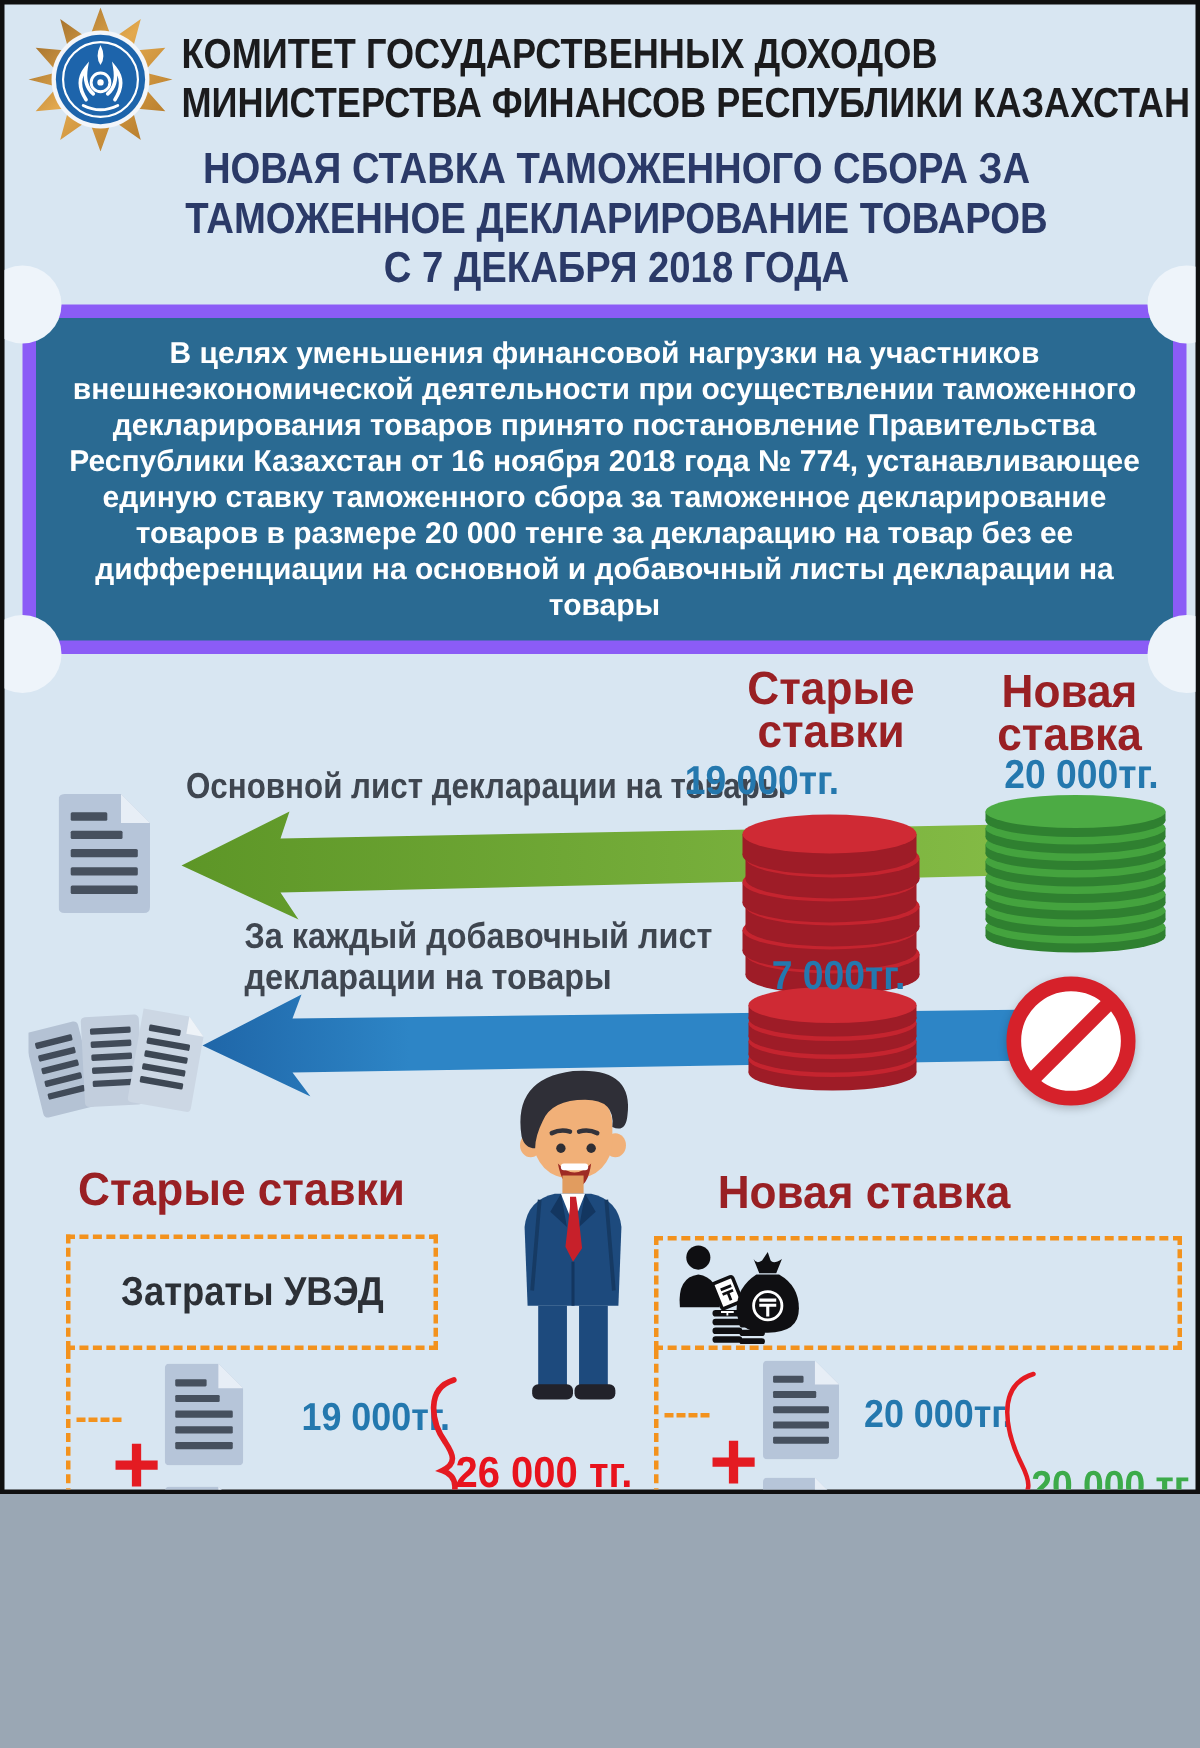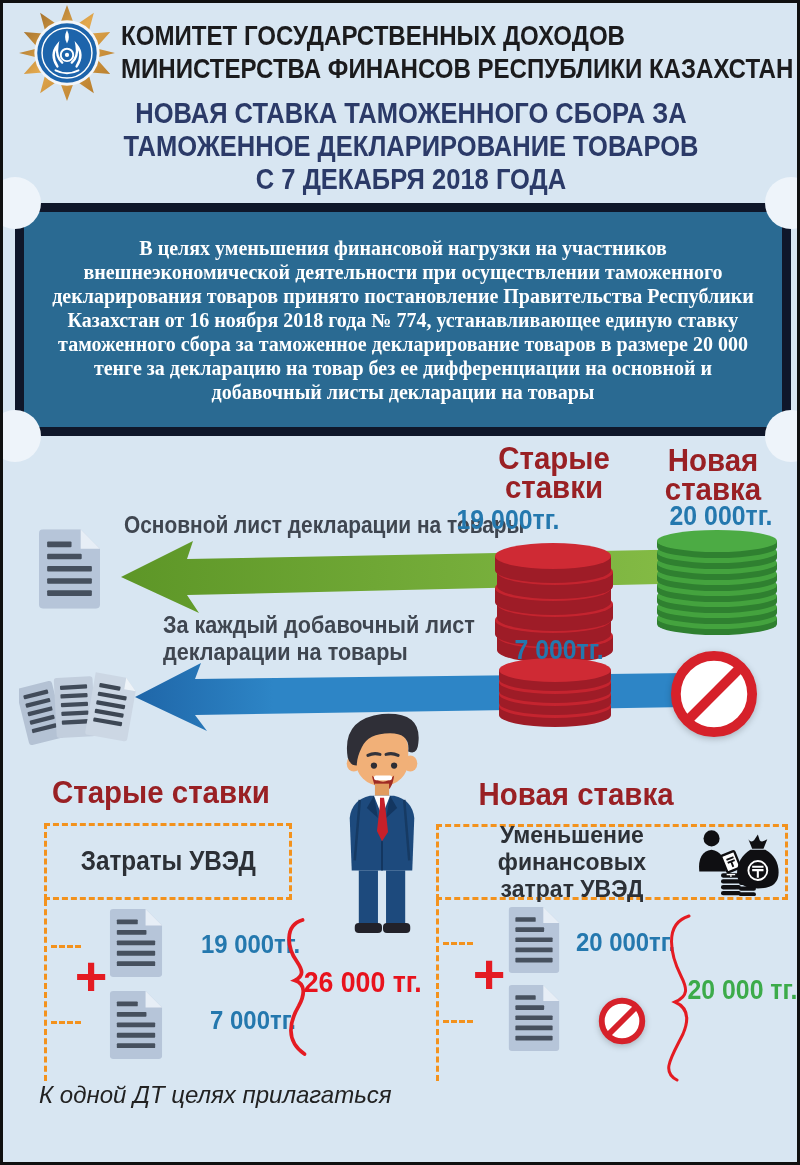--- a/index.html
+++ b/index.html
@@ -1,29 +1,29 @@
 <!DOCTYPE html>
 <html><head>
 <meta charset="utf-8">
 <style>
   html,body{margin:0;padding:0;background:#9aa7b4;}
   .poster{
-    position:relative; width:800px; height:1165px; margin:0 auto;
+    position:relative; width:800px; height:996px; margin:0 auto;
     box-sizing:border-box; border:3px solid #101010;
     background:#d8e6f2; overflow:hidden;
     font-family:"Liberation Sans", sans-serif;
   }
   .abs{position:absolute;}
   
   .org{left:118px; top:16px; font-size:28px; line-height:33px; font-weight:900;
        color:#1b1b1d; white-space:nowrap; transform:scaleX(.86); transform-origin:left top; letter-spacing:0;}
   .title{left:22px; top:94px; width:756px; text-align:center; color:#2b3a68;
        font-size:29px; line-height:33px; font-weight:900; transform:translateX(8px) scaleX(.88);}
   
-  .intro-box{left:12px; top:200px; width:776px; height:233px; background:#0f172a; border-radius:14px;font-family:Liberation Serif, serif;}
+  .intro-box{left:12px; top:200px; width:776px; height:233px; background:#8b5cf6; border-radius:14px;}
   .intro-inner{position:absolute; left:9px; top:9px; right:9px; bottom:9px; background:#2a6a92;
        border-radius:10px; display:flex; align-items:center; justify-content:center;}
   .intro-text{color:#ffffff; font-weight:700; font-size:20px; line-height:24px; text-align:center; padding:0 18px;}
   .scoop{position:absolute; width:52px; height:52px; border-radius:50%; background:#eef4fa;}
   .scoop.tl{left:-26px; top:-26px;} .scoop.tr{right:-26px; top:-26px;}
   .scoop.bl{left:-26px; bottom:-26px;} .scoop.br{right:-26px; bottom:-26px;}
   
   .col-header{font-size:31px; line-height:29px; font-weight:800; color:#992024; text-align:center; transform:scaleX(.95);}
   .row-label{font-weight:800; color:#3f4650; font-size:24px; line-height:27px;}
   .val-blue{font-weight:800; color:#2478ae; font-size:27px; text-align:center; transform:scaleX(.92); white-space:nowrap;}
@@ -350,24 +350,20 @@
   <div class="abs" style="left:275px; top:908px; width:34px; height:152px;">
     <svg width="34" height="152" viewBox="0 0 36 150">
       <path d="M26,4 C6,10 10,34 20,48 C26,57 28,63 18,68 C30,72 28,84 22,95 C12,112 8,132 28,146" fill="none" stroke="#e41b22" stroke-width="4" stroke-linecap="round"></path>
     </svg>
   </div>
   <div class="abs total-red" style="left:296px; top:963px; width:116px;">26 000 тг.</div>
 
   <div class="abs sec-heading" style="left:448px; top:774px; width:250px;">Новая ставка</div>
 
   <div class="abs dash-box" style="left:433px; top:821px; width:352px; height:76px; justify-content:flex-start; padding:0 4px 0 10px; box-sizing:border-box;">
-    <div class="box-label2" style="flex:1;">
-      <div>Уменьшение финансовых</div>
-      <div>затрат УВЭД</div>
-    </div>
     <div style="width:86px; height:68px;">
       <svg width="86" height="68" viewBox="0 0 90 72" fill="#0f0f12">
         <circle cx="17" cy="11" r="8.5"></circle>
         <path d="M4,46 Q2,25 17,23 Q31,25 32,44 L32,46 Z"></path>
         <g transform="rotate(-22 38 36)">
           <rect x="30" y="26" width="15" height="19" rx="1.5" fill="#ffffff" stroke="#0f0f12" stroke-width="2.5"></rect>
           <path d="M34,32 h8 M34,35.5 h8 M38,35.5 v6" stroke="#0f0f12" stroke-width="2" fill="none"></path>
         </g>
         <g transform="translate(27,48)">
           <rect x="0" y="0" width="21" height="4.6" rx="2.2"></rect>

